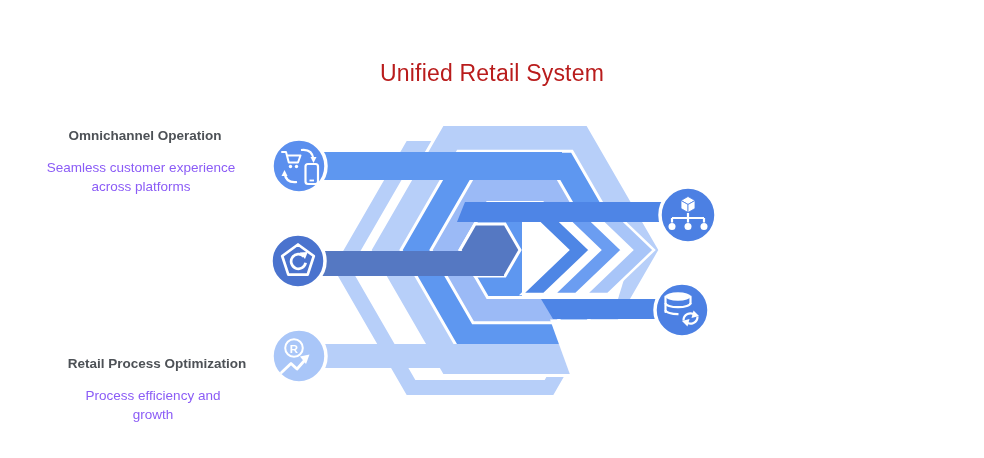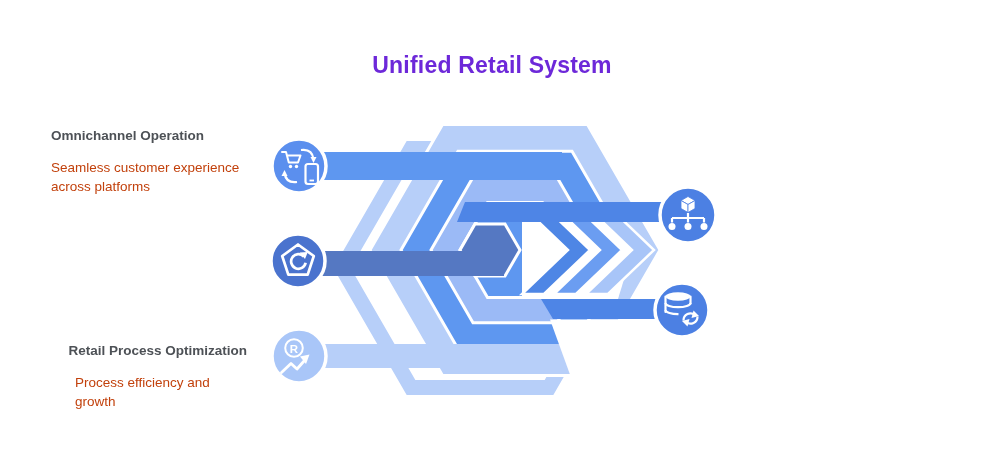--- a/index.html
+++ b/index.html
@@ -2,37 +2,37 @@
 <html><head>
 <meta charset="utf-8">
 <style>
   html,body{margin:0;padding:0;background:#ffffff;}
   #stage{
     position:relative;width:984px;height:458px;overflow:hidden;background:#ffffff;
     font-family:"Liberation Sans", sans-serif;
   }
   #diagram-svg{position:absolute;left:0;top:0;}
   .page-title{
-    position:absolute;left:0;right:0;top:52px;text-align:center;
-    font-size:23px;font-weight:700;color:#6d28d9;letter-spacing:.2px;
+    position:absolute;left:0;right:0;top:60px;text-align:center;
+    font-size:23px;font-weight:400;color:#b91c1c;letter-spacing:.2px;
   }
   .node{position:absolute;}
   .node h3{
     margin:0 0 15px 0;font-size:13.5px;font-weight:700;color:#4d5156;white-space:nowrap;
   }
   .node p{
-    margin:0;font-size:13.5px;line-height:19px;color:#c2410c;
+    margin:8px;font-size:13.5px;line-height:19px;color:#8b5cf6;
   }
-  .node.left{text-align:left;}
+  .node.left{text-align:center;}
   .node.left p{margin-left:auto;}
   #node-omnichannel{top:128px;right:737px;}
   #node-omnichannel p{width:196px;}
   #node-unified{top:236px;right:737px;}
   #node-unified p{width:196px;}
-  #node-process{top:343px;right:737px;}
+  #node-process{top:356px;right:737px;}
   #node-process p{width:172px;}
   #node-pos{top:176px;left:735px;}
   #node-pos p{width:172px;}
   #node-sync{top:281px;left:735px;}
   #node-sync p{width:180px;}
 </style>
 </head>
 <body>
 
 <div id="stage">

